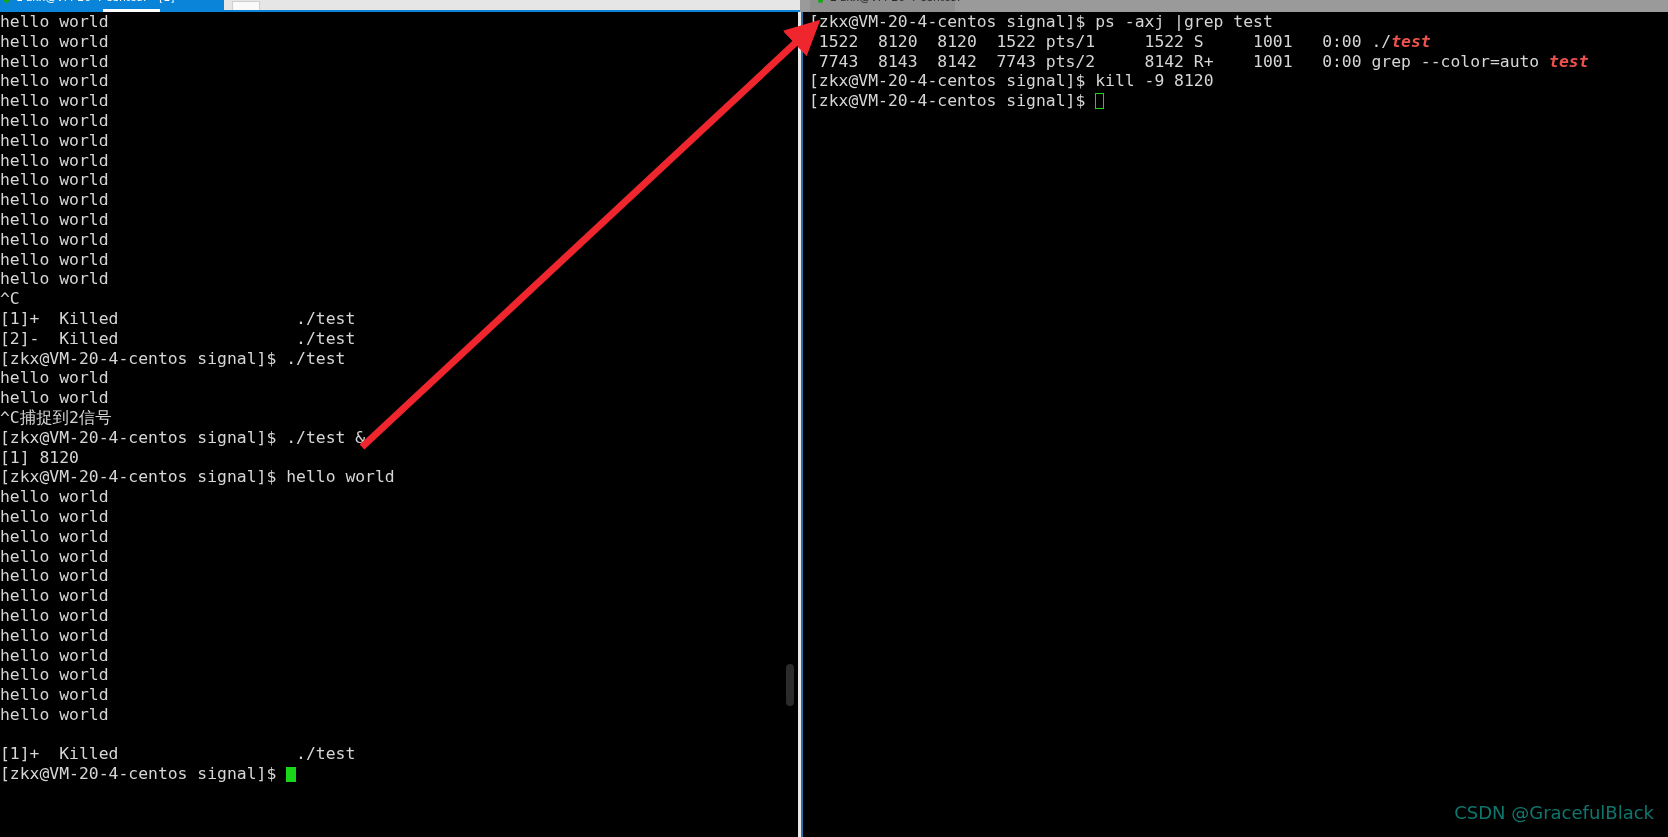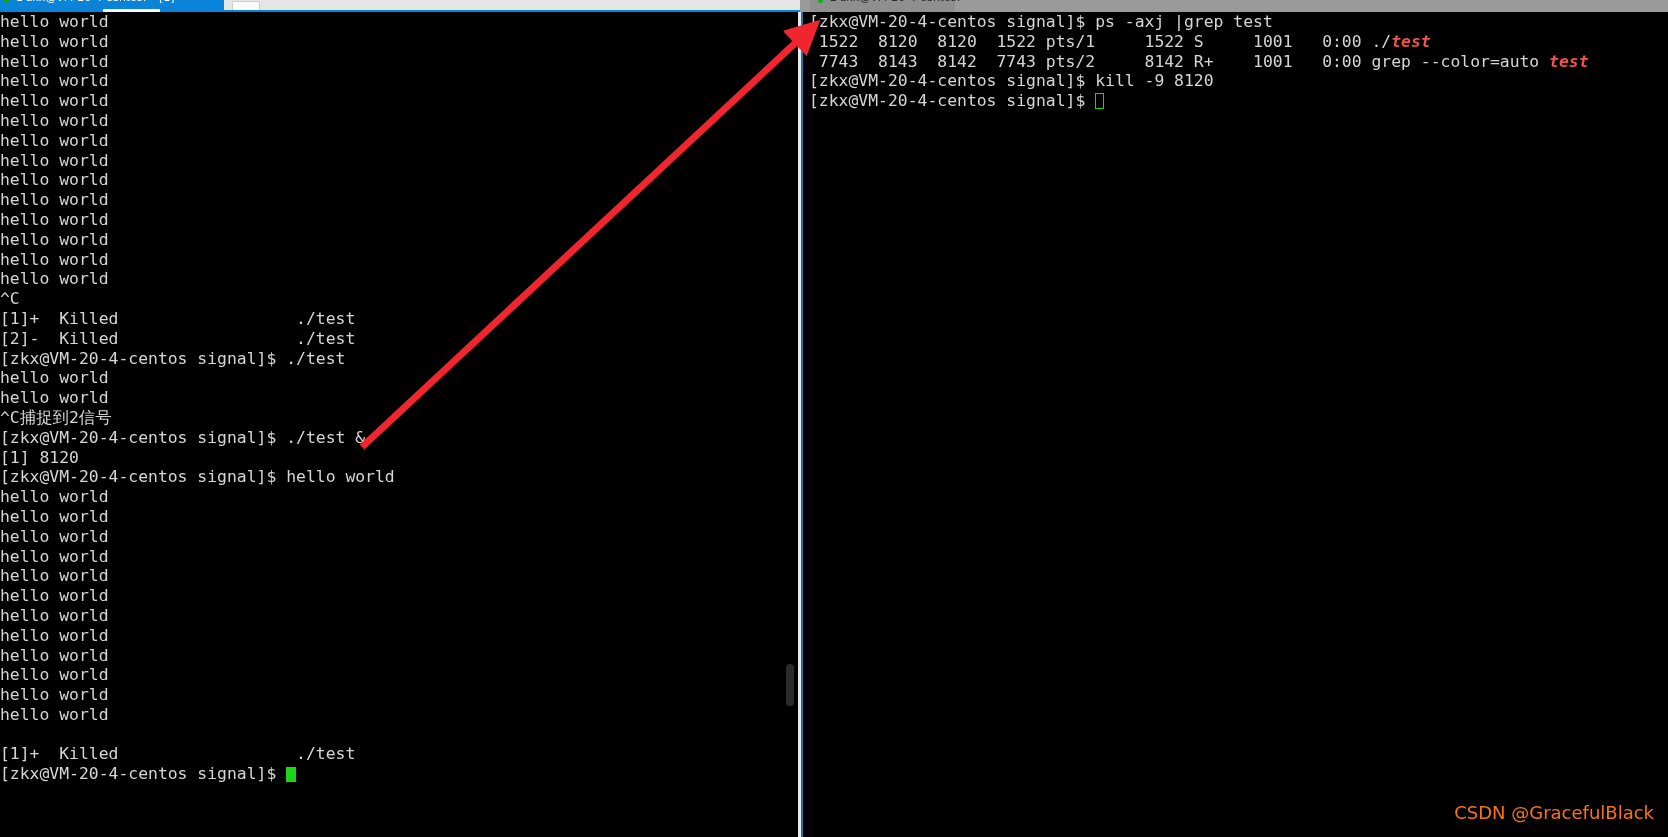--- a/index.html
+++ b/index.html
@@ -106,13 +106,13 @@
 
 <svg id="arrow" viewBox="0 0 1668 837">
   <defs>
     <marker id="ah" markerWidth="5" markerHeight="5" refX="2.2" refY="2.5" orient="auto">
       <path d="M0,0 L5,2.5 L0,5 z" id="ah-path" fill="#f0262e"></path>
     </marker>
   </defs>
   <line id="arrow-line" marker-end="url(#ah)" x1="362" y1="447" x2="806" y2="33" stroke="#f0262e" stroke-width="7"></line>
 </svg>
 
-<div id="watermark" style="color: #f97316;">CSDN @GracefulBlack</div>
+<div id="watermark" style="color: #0f766e;">CSDN @GracefulBlack</div>
 
 </body></html>

